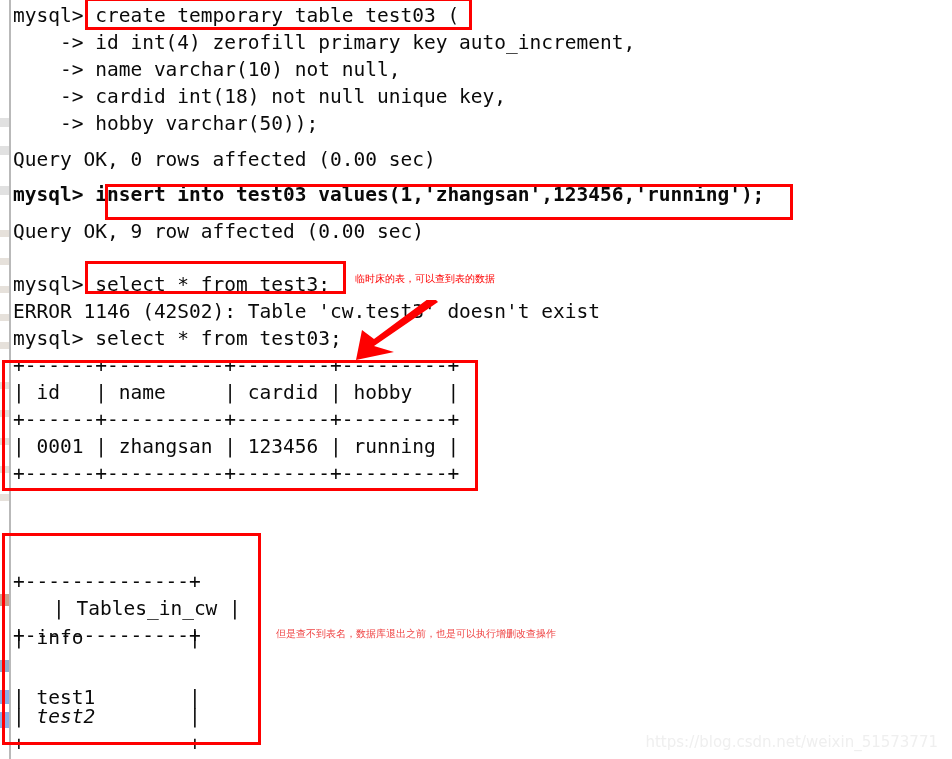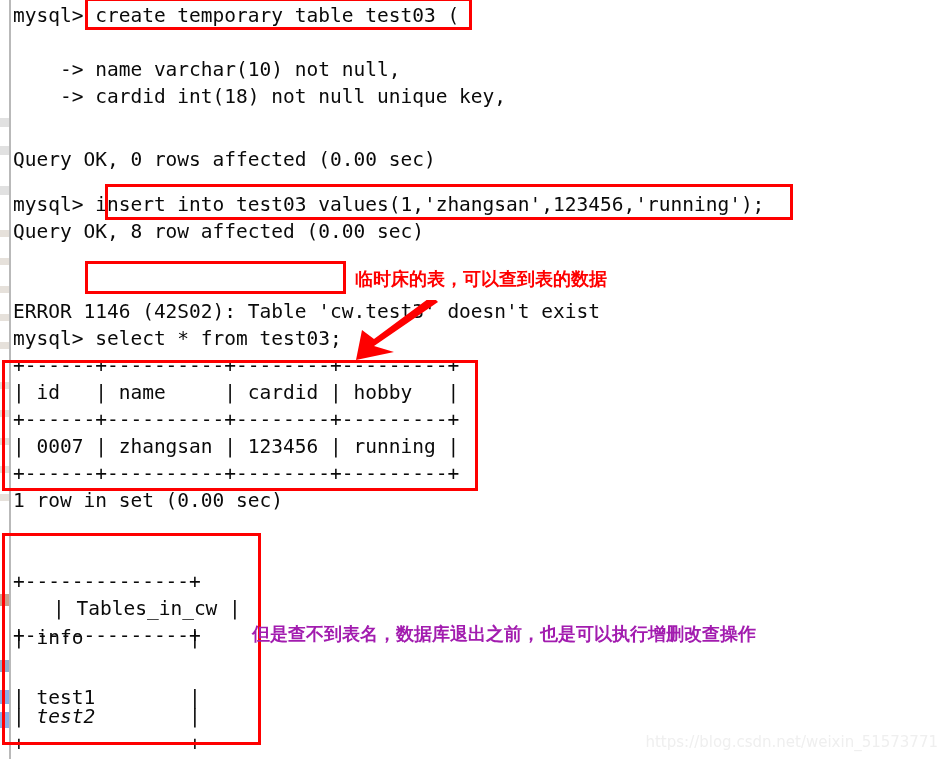--- a/index.html
+++ b/index.html
@@ -62,23 +62,23 @@
     background: transparent;
     pointer-events: none;
   }
 
   
   .note {
     position: absolute;
     white-space: pre;
     color: #fe0000;
     font-family: "DejaVu Sans", "Liberation Sans", sans-serif;
-    font-size: 18px;
+    font-size: 10px;
     line-height: 20px;
-    font-weight: 700;
+    font-weight: 400;
   }
 
   #arrow {
     position: absolute;
     left: 330px;
     top: 300px;
     width: 110px;
     height: 62px;
     pointer-events: none;
   }
@@ -112,53 +112,55 @@
     <div class="fleck" style="top: 494px; height: 7px; background: rgb(210, 201, 189);"></div>
     <div class="fleck" style="top: 594px; height: 12px; background: rgb(160, 82, 45);"></div>
     <div class="fleck" style="top: 660px; height: 12px; background: rgb(58, 110, 165);"></div>
     <div class="fleck" style="top: 690px; height: 14px; background: rgb(47, 111, 208);"></div>
     <div class="fleck" style="top: 712px; height: 16px; background: rgb(47, 111, 208);"></div>
   </div>
 <div id="edge-rule"></div>
 
 <div id="terminal">
     <div class="line" style="top: 2px;">mysql&gt; create temporary table test03 (</div>
+    <div class="line" style="top: 29px;">    -&gt; id int(4) zerofill primary key auto_increment,</div>
     <div class="line" style="top: 56px;">    -&gt; name varchar(10) not null,</div>
     <div class="line" style="top: 83px;">    -&gt; cardid int(18) not null unique key,</div>
+    <div class="line" style="top: 110px;">    -&gt; hobby varchar(50));</div>
     <div class="line" style="top: 146px;">Query OK, 0 rows affected (0.00 sec)</div>
-    <div class="line" style="top: 191px;">mysql&gt; insert into test03 values(1,'zhangsan',123456,'running');</div>
-    <div class="line" style="top: 218px;">Query OK, 8 row affected (0.00 sec)</div>
+    <div class="line" style="top: 181px; font-weight: bold;">mysql&gt; insert into test03 values(1,'zhangsan',123456,'running');</div>
+    <div class="line" style="top: 218px;">Query OK, 9 row affected (0.00 sec)</div>
+    <div class="line" style="top: 271px;">mysql&gt; select * from test3;</div>
     <div class="line" style="top: 298px;">ERROR 1146 (42S02): Table 'cw.test3' doesn't exist</div>
     <div class="line" style="top: 325px;">mysql&gt; select * from test03;</div>
     <div class="line" style="top: 352px;">+------+----------+--------+---------+</div>
     <div class="line" style="top: 379px; text-align: right;">| id   | name     | cardid | hobby   |</div>
     <div class="line" style="top: 406px;">+------+----------+--------+---------+</div>
-    <div class="line" style="top: 433px;">| 0007 | zhangsan | 123456 | running |</div>
+    <div class="line" style="top: 433px;">| 0001 | zhangsan | 123456 | running |</div>
     <div class="line" style="top: 460px;">+------+----------+--------+---------+</div>
-    <div class="line" style="top: 487px;">1 row in set (0.00 sec)</div>
     <div class="line" style="top: 568px;">+--------------+</div>
     <div class="line" style="top: 595px; margin-left: 40px;">| Tables_in_cw |</div>
     <div class="line" style="top: 622px;">+--------------+</div>
     <div class="line" style="top: 624px;">| info         |</div>
     <div class="line" style="top: 684px;">| test1        |</div>
     <div class="line" style="top: 703px; font-style: italic;">| test2        |</div>
     <div class="line" style="top: 730px;">+--------------+</div>
   </div>
 
 <div id="boxes">
     <div class="redbox" style="left: 85px; top: -2px; width: 387px; height: 32px; border-color: rgb(254, 0, 0);"></div>
     <div class="redbox" style="left: 105px; top: 184px; width: 688px; height: 36px; border-color: rgb(254, 0, 0);"></div>
     <div class="redbox" style="left: 85px; top: 261px; width: 261px; height: 33px; border-color: rgb(254, 0, 0);"></div>
     <div class="redbox" style="left: 2px; top: 360px; width: 476px; height: 131px; border-color: rgb(254, 0, 0);"></div>
     <div class="redbox" style="left: 2px; top: 533px; width: 259px; height: 212px; border-color: rgb(254, 0, 0);"></div>
   </div>
 
 <div id="notes">
     <div class="note" style="left: 355px; top: 269px; color: rgb(254, 0, 0);">临时床的表，可以查到表的数据</div>
-    <div class="note" style="left: 252px; top: 624px; color: #a21caf;">但是查不到表名，数据库退出之前，也是可以执行增删改查操作</div>
+    <div class="note" style="left: 276px; top: 624px; color: #ef4444;">但是查不到表名，数据库退出之前，也是可以执行增删改查操作</div>
   </div>
 
 <svg id="arrow" viewBox="0 0 110 62" xmlns="http://www.w3.org/2000/svg">
   <path d="M104 4 L40 48 L52 52 L30 58 L34 36 L44 45 L100 -2 Z" fill="#fe0000"></path>
   <polygon points="108,2 44,46 64,52 26,60 32,30 44,39 102,-4" fill="#fe0000"></polygon>
 </svg>
 
 <div id="watermark">https://blog.csdn.net/weixin_51573771</div>
 
 </body></html>

